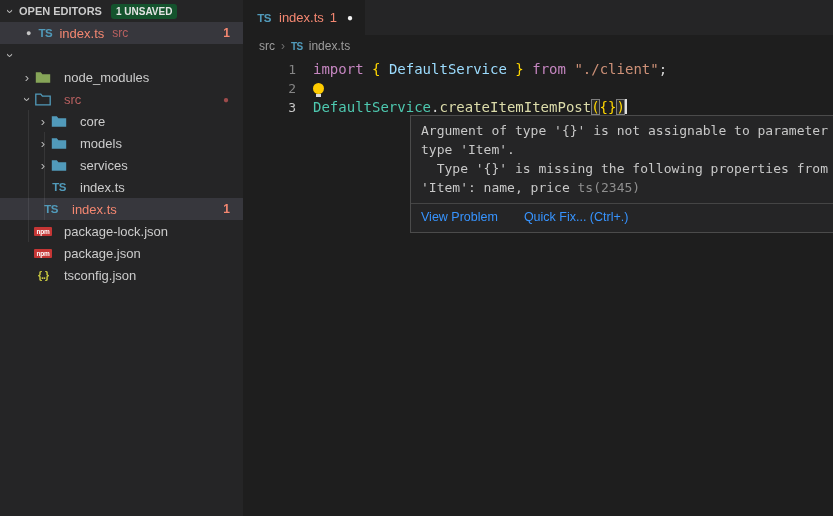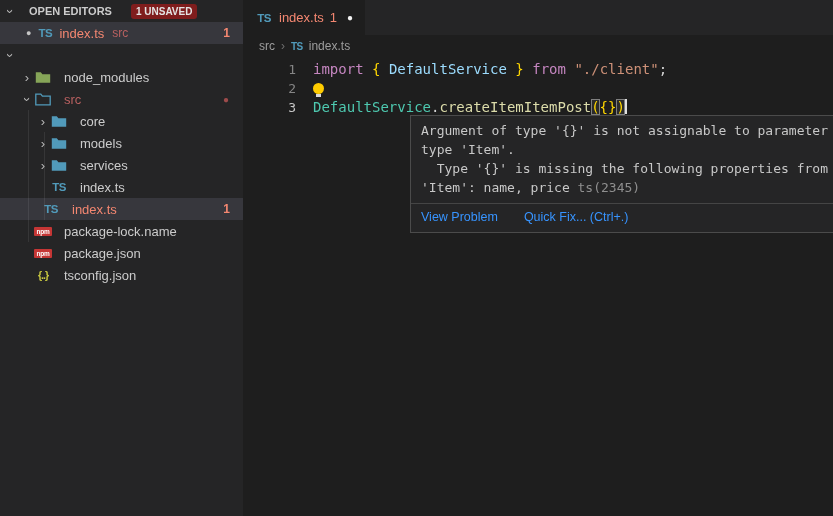--- a/index.html
+++ b/index.html
@@ -4,25 +4,25 @@
 <style>
   html,body{margin:0;padding:0;width:833px;height:516px;overflow:hidden;background:#1e1e1e;
             font-family:"Liberation Sans",sans-serif;}
   .app{display:flex;width:833px;height:516px;}
 
   
   .sidebar{width:243px;flex:none;background:#252526;color:#cccccc;position:relative;font-size:13px;}
   .sidebar-title{height:35px;display:flex;align-items:center;justify-content:space-between;
                  padding:0 14px 0 16px;font-size:11px;letter-spacing:.4px;color:#bbbbbb;}
   .more-btn{color:#c5c5c5;font-size:15px;cursor:pointer;line-height:1;}
-  .section-header{height:22px;display:flex;align-items:center;gap:12px;font-size:11px;font-weight:700;
+  .section-header{height:22px;display:flex;align-items:center;gap:2px;font-size:11px;font-weight:700;
                   color:#cccccc;padding-left:3px;}
   .chev{width:14px;text-align:center;color:#b8b8b8;font-size:13px;font-weight:400;display:inline-block;}
   .chev.exp{transform:rotate(90deg);}
-  .badge-gray{background:#7f1d1d;color:#e4e4e4;font-size:10px;font-weight:700;border-radius:3px;
+  .badge-gray{background:#14532d;color:#e4e4e4;font-size:10px;font-weight:700;border-radius:3px;
               padding:2px 5px;margin-left:7px;}
   .row{height:22px;display:flex;align-items:center;}
   .row.selected{background:#37373d;}
   .oe-row{padding-left:26px;gap:5px;}
   .dirty-dot{color:#c5c5c5;font-size:9px;}
   .err-text{color:#f48771;}
   .err-dim{color:#b86060;}
   .desc{font-size:12px;margin-left:3px;}
   .flexfill{flex:1;}
   .count-badge{color:#f48771;font-size:12px;font-weight:700;margin-right:13px;}
@@ -170,21 +170,21 @@
           </span>
           <span class="tree-label err-text">index.ts</span>
           <span class="flexfill"></span>
           <span class="count-badge">1</span>
         </div>
         <div class="row" style="padding-left: 20px;">
           <span class="chev"></span>
           <span class="icon-slot">
             <i class="npm-glyph">npm</i>
           </span>
-          <span class="tree-label ">package-lock.name</span>
+          <span class="tree-label ">package-lock.json</span>
           <span class="flexfill"></span>
         </div>
         <div class="row" style="padding-left: 20px; justify-content: space-between;">
           <span class="chev"></span>
           <span class="icon-slot">
             <i class="npm-glyph">npm</i>
           </span>
           <span class="tree-label ">package.json</span>
           <span class="flexfill"></span>
         </div>

